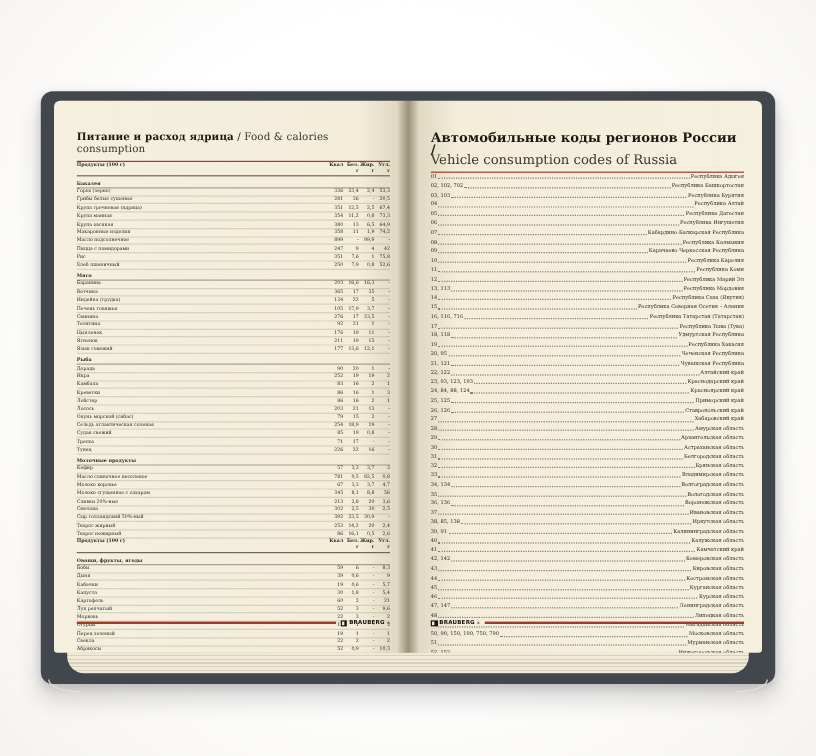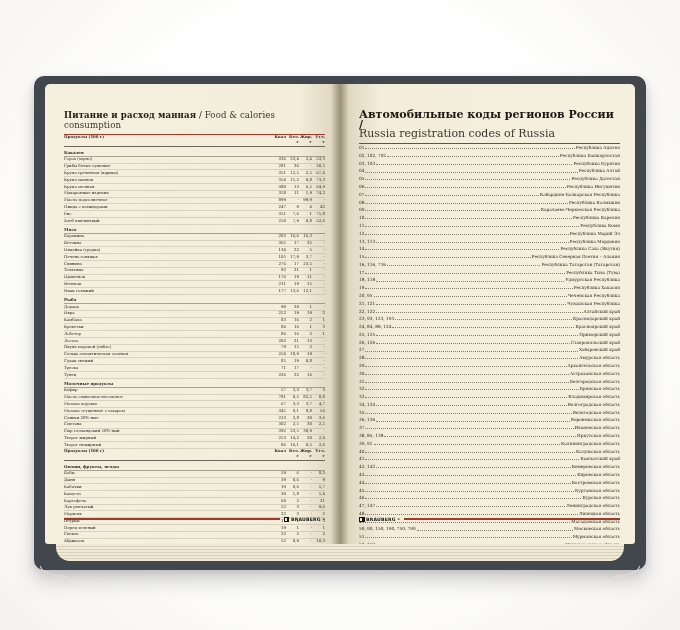--- a/index.html
+++ b/index.html
@@ -72,21 +72,21 @@
 
 <div class="shot">
   <div class="notebook">
     <div class="page-stack"></div>
 
     <div class="pages">
 
       <div class="page left">
         <div class="page-inner">
           <div class="title">
-            <span class="ru">Питание и расход манная</span><span> / </span><span class="en">Food &amp; calories consumption</span>
+            <span class="ru">Питание и расход ядрица</span><span> / </span><span class="en">Food &amp; calories consumption</span>
           </div>
 
           <div class="food" data-repeat="left_page.food_groups">
             
           <div class="wrap">
               <div class="fg">
                 <div class="fhead">
                   <span class="fn">Продукты (100 г)</span>
                   <span class="fv">Ккал</span>
                   <span class="fv">Бел. г</span>
@@ -603,21 +603,21 @@
             <span class="brand-text">BRAUBERG</span>
             <span class="brand-reg">®</span>
           </span>
         </div>
       </div>
 
       <div class="page right">
         <div class="page-inner">
           <div class="title2">
             <span class="ru">Автомобильные коды регионов России /</span>
-            <span class="en">Russia registration codes of Russia</span>
+            <span class="en">Vehicle consumption codes of Russia</span>
           </div>
 
           <div class="codes" data-repeat="right_page.columns">
             
           <div class="wrap">
               <div class="ccol">
                 <div data-repeat="entries">
                   
                 <div class="wrap">
                     <div class="entry">

